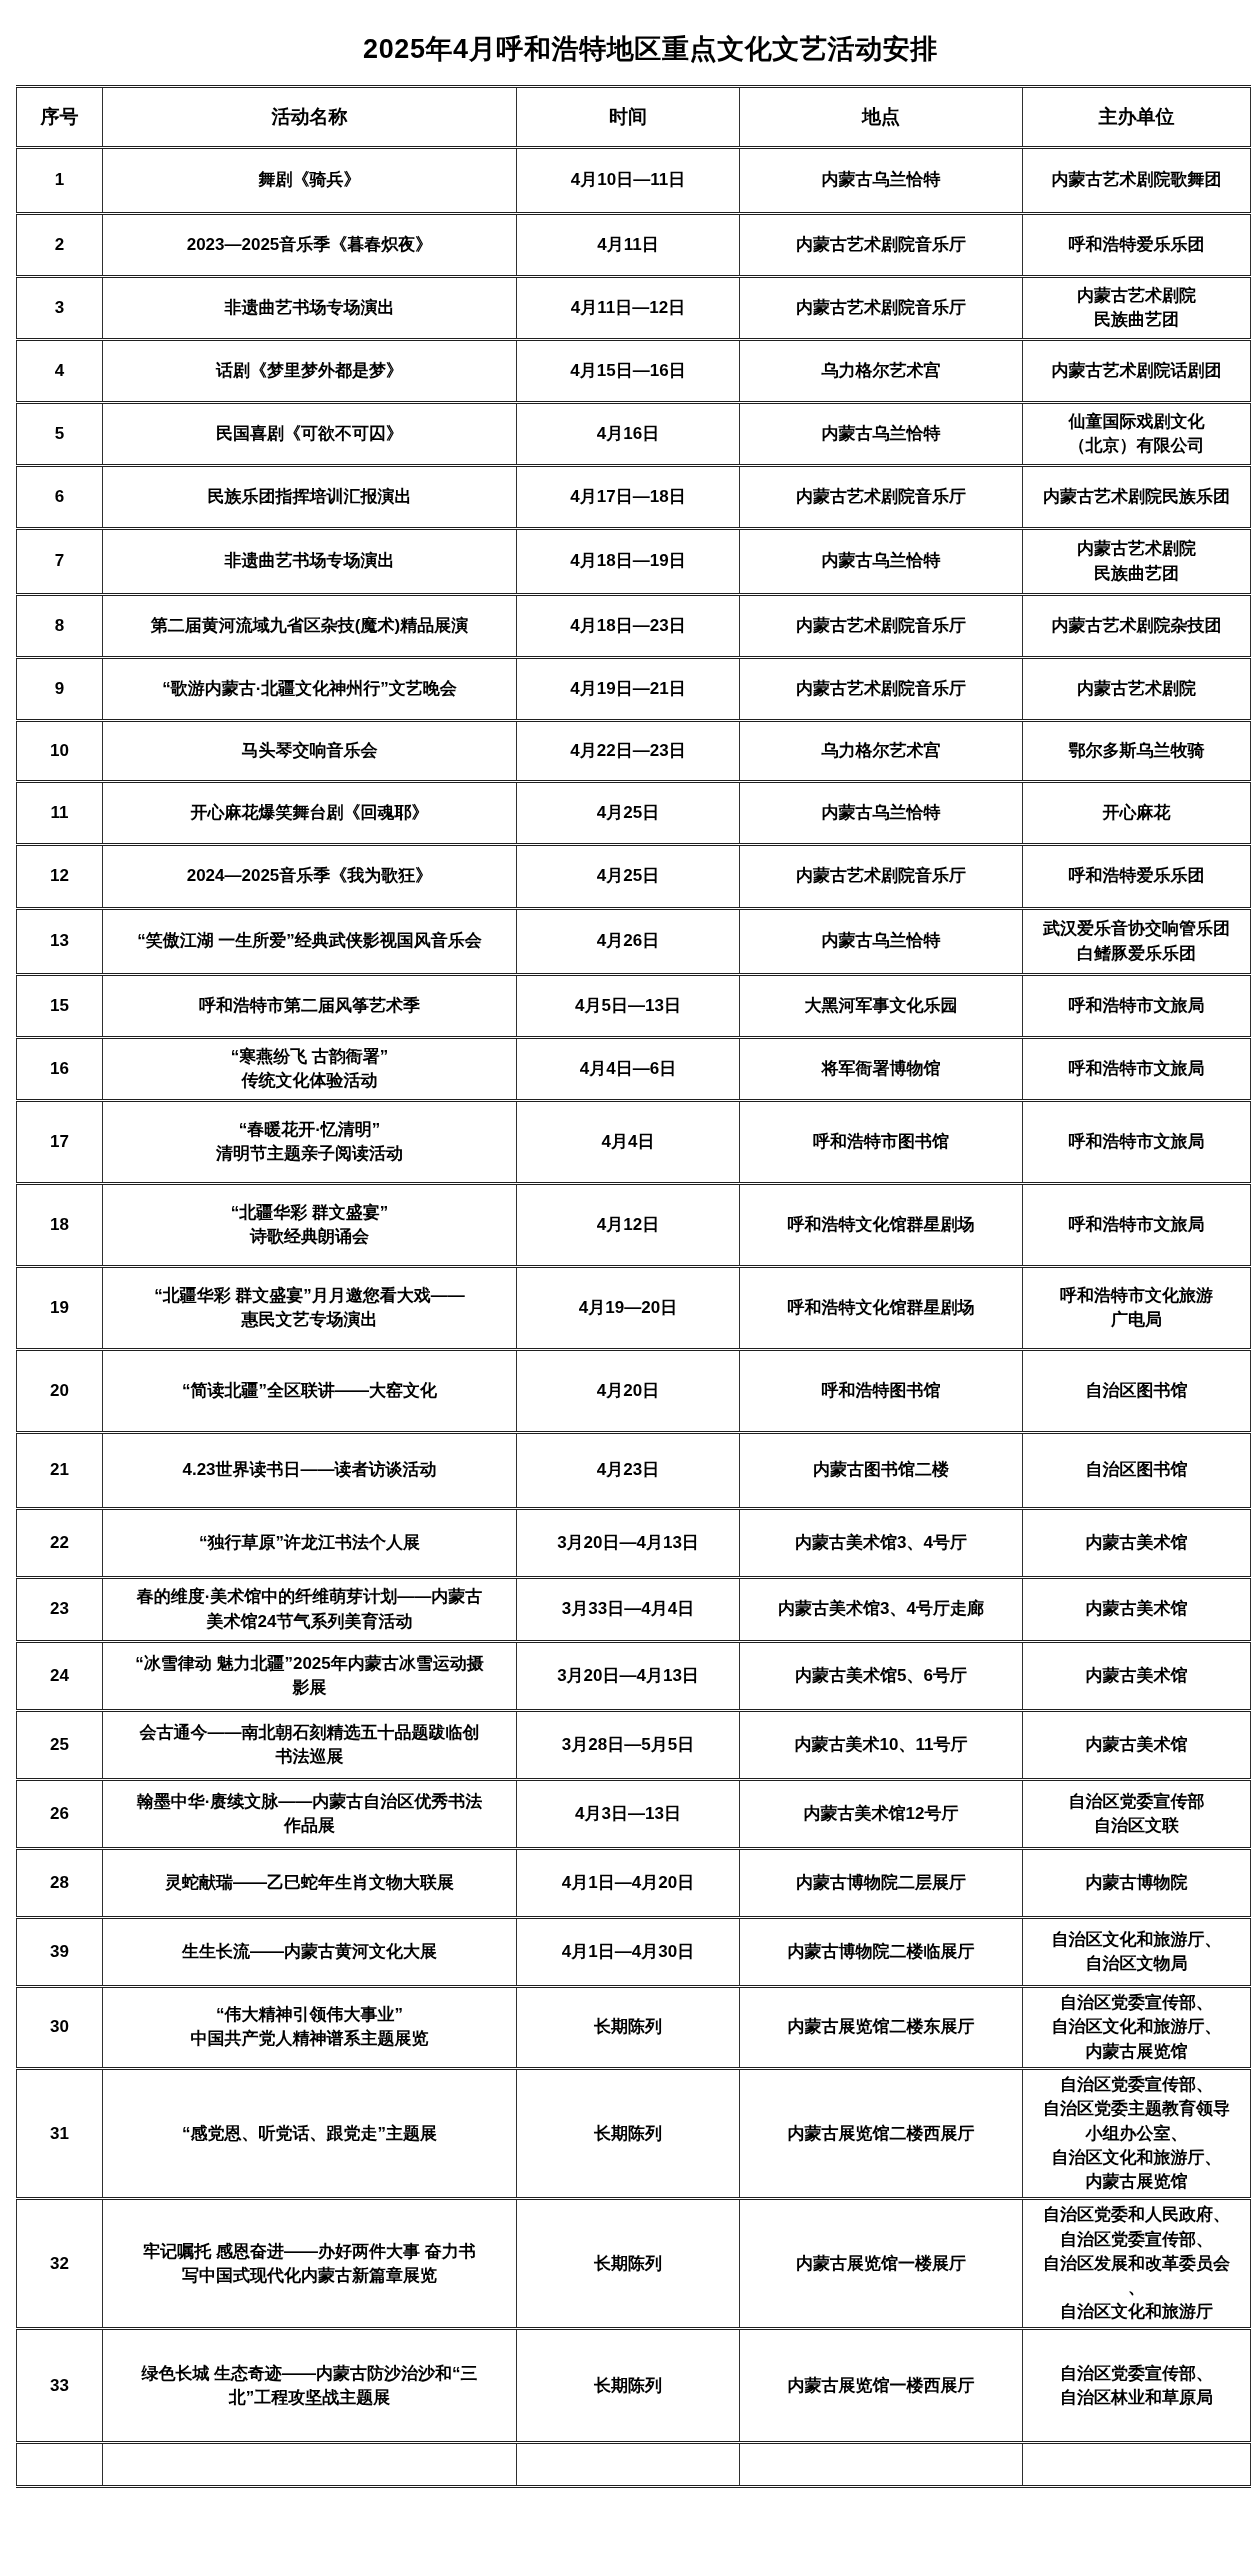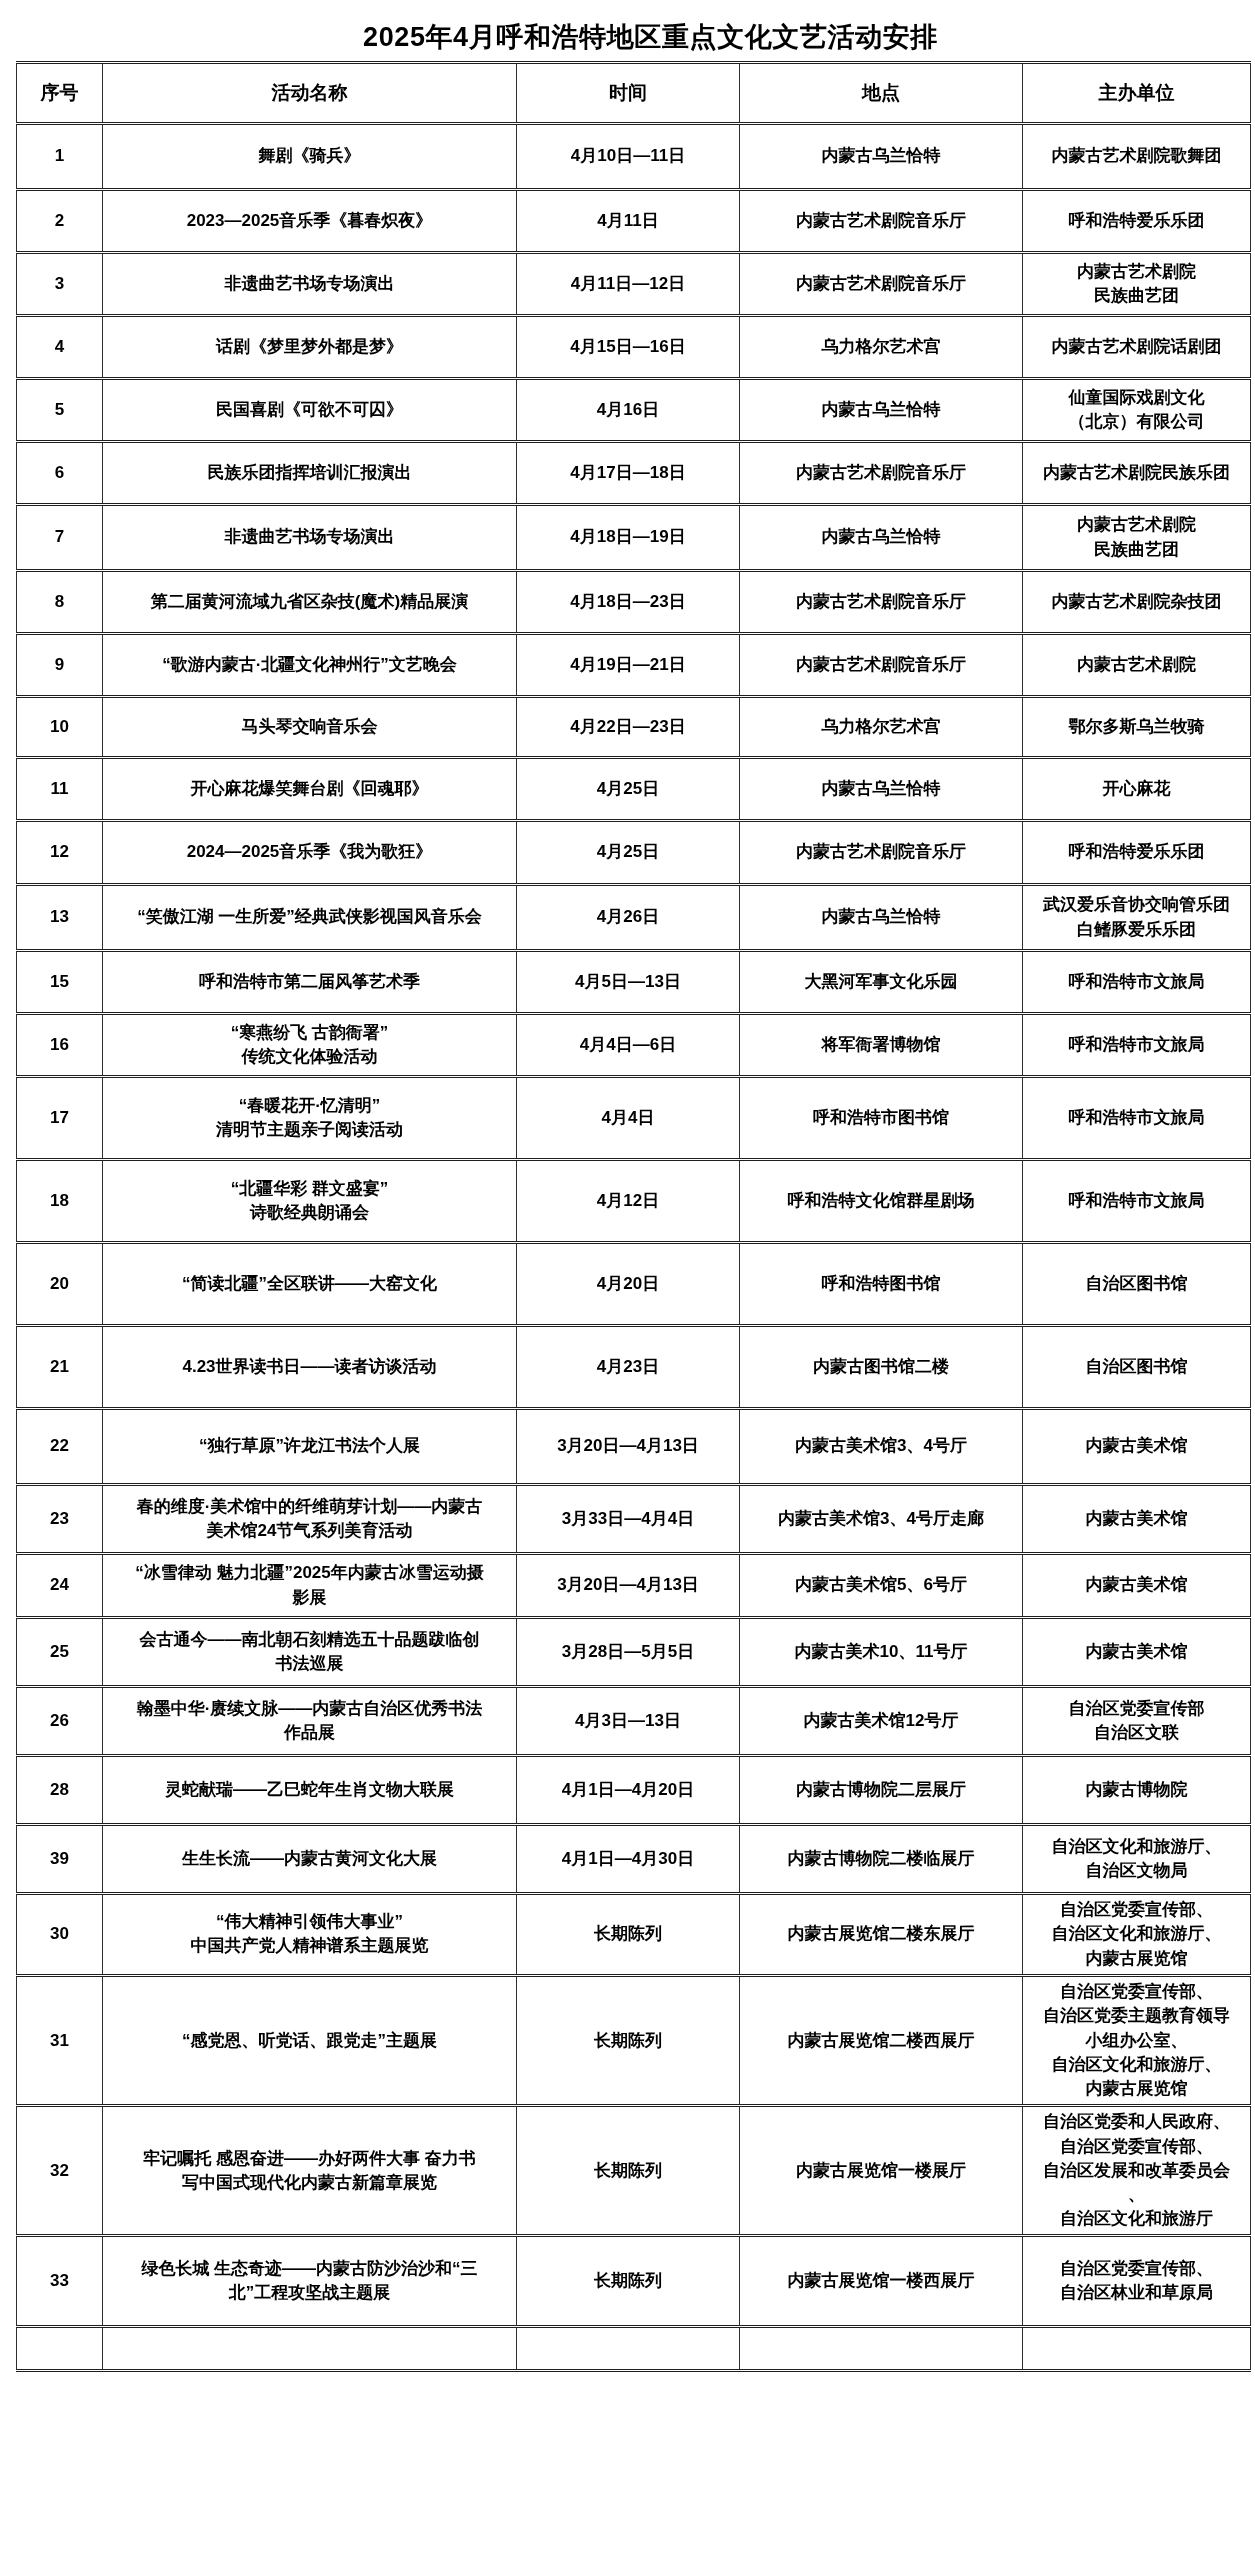--- a/index.html
+++ b/index.html
@@ -13,21 +13,21 @@
     overflow: hidden;
     font-family: "Liberation Sans", sans-serif;
     color: #000000;
   }
   .page {
     width: 1256px;
     height: 2576px;
     background: #ffffff;
   }
   .title {
-    margin: 0;
+    margin: 12px;
     padding-top: 19px;
     height: 61px;
     box-sizing: border-box;
     text-align: center;
     font-size: 27px;
     font-weight: 700;
     letter-spacing: 0.6px;
     color: #000000;
     padding-left: 45px;
   }
@@ -238,20 +238,29 @@
   </tr>
         <tr>
     <td>18</td>
     <td>“北疆华彩 群文盛宴”
 诗歌经典朗诵会</td>
     <td>4月12日</td>
     <td>呼和浩特文化馆群星剧场</td>
     <td>呼和浩特市文旅局</td>
   </tr>
         <tr>
+    <td>19</td>
+    <td>“北疆华彩 群文盛宴”月月邀您看大戏——
+惠民文艺专场演出</td>
+    <td>4月19—20日</td>
+    <td>呼和浩特文化馆群星剧场</td>
+    <td>呼和浩特市文化旅游
+广电局</td>
+  </tr>
+        <tr>
     <td>20</td>
     <td>“简读北疆”全区联讲——大窑文化</td>
     <td>4月20日</td>
     <td>呼和浩特图书馆</td>
     <td>自治区图书馆</td>
   </tr>
         <tr>
     <td>21</td>
     <td>4.23世界读书日——读者访谈活动</td>
     <td>4月23日</td>

